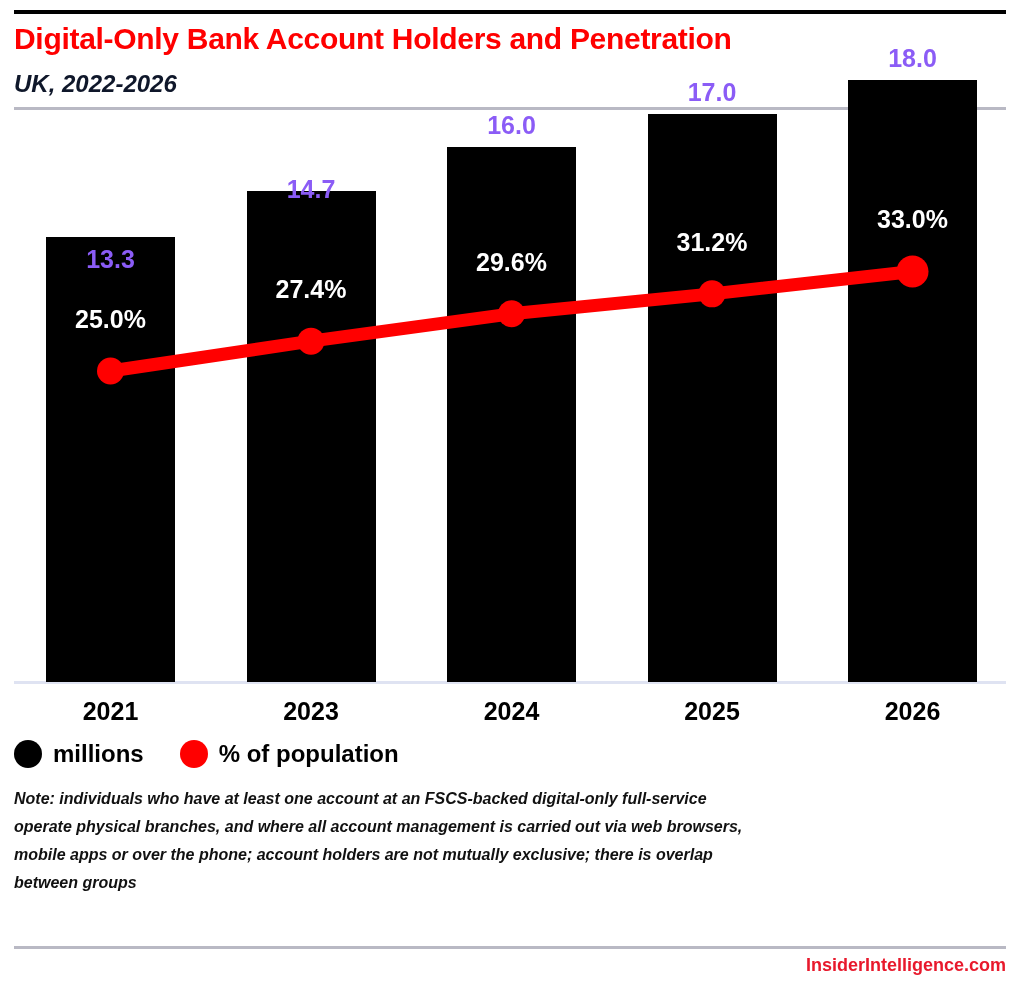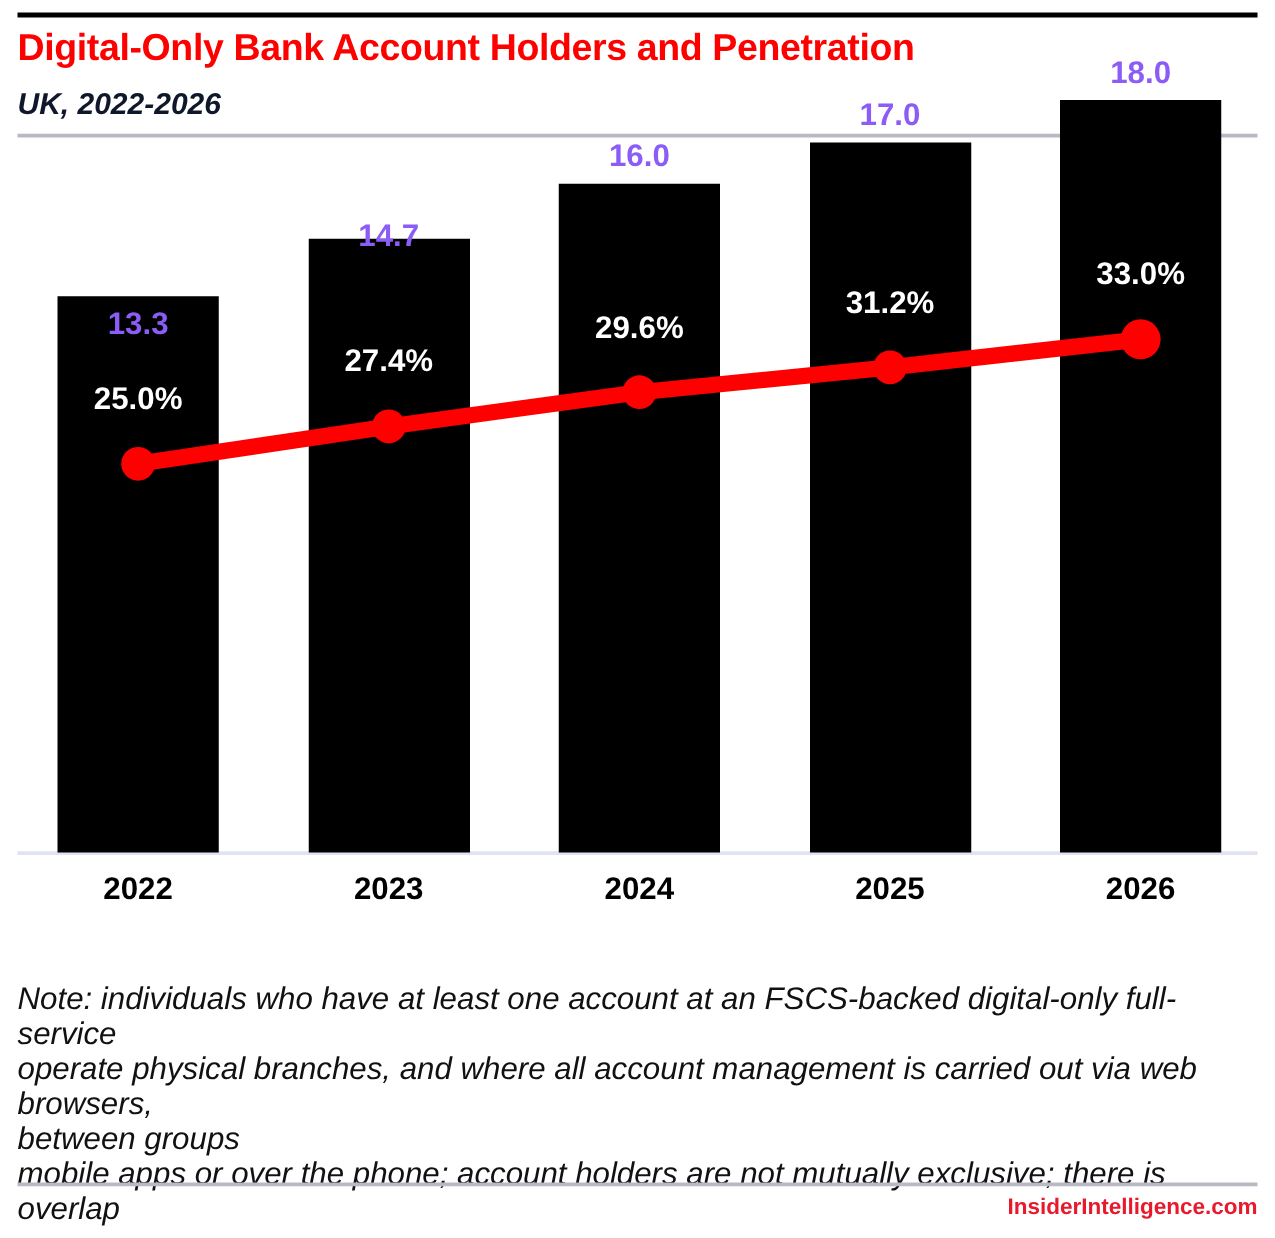--- a/index.html
+++ b/index.html
@@ -142,23 +142,23 @@
     color: #000000;
     white-space: nowrap;
   }
 
   
   .note {
     position: absolute;
     left: 14px;
     top: 785px;
     width: 980px;
-    font-size: 25px;
+    font-size: 16px;
     font-style: italic;
-    font-weight: normal;
+    font-weight: bold;
     line-height: 28px;
     color: #111111;
   }
   .note p { margin: 0; }
   .source {
     position: absolute;
     left: 14px;
     top: 921px;
     font-size: 19.5px;
     font-style: italic;
@@ -222,33 +222,43 @@
         <circle cx="912.5" cy="271.47999999999996" r="16" fill="#FF0000"></circle>
       </svg>
     <div id="pct-layer">
         <div class="pct-label" style="left: 10.25px; width: 200.5px; top: 305px;">25.0%</div>
         <div class="pct-label" style="left: 210.75px; width: 200.5px; top: 275.144px;">27.4%</div>
         <div class="pct-label" style="left: 411.25px; width: 200.5px; top: 247.776px;">29.6%</div>
         <div class="pct-label" style="left: 611.75px; width: 200.5px; top: 227.872px;">31.2%</div>
         <div class="pct-label" style="left: 812.25px; width: 200.5px; top: 205.48px;">33.0%</div>
       </div>
     <div id="xtick-layer">
-        <div class="xtick" style="left: 10.25px; width: 200.5px;">2022</div>
+        <div class="xtick" style="left: 10.25px; width: 200.5px;">2021</div>
         <div class="xtick" style="left: 210.75px; width: 200.5px;">2023</div>
         <div class="xtick" style="left: 411.25px; width: 200.5px;">2024</div>
         <div class="xtick" style="left: 611.75px; width: 200.5px;">2025</div>
         <div class="xtick" style="left: 812.25px; width: 200.5px;">2026</div>
       </div>
   </div>
 
+  <div class="legend" id="legend">
+      <div class="legend-item">
+        <span class="legend-dot" style="background: rgb(0, 0, 0);"></span>
+        <span class="legend-text">millions</span>
+      </div>
+      <div class="legend-item">
+        <span class="legend-dot" style="background: rgb(255, 0, 0);"></span>
+        <span class="legend-text">% of population</span>
+      </div>
+    </div>
 
   <div class="note">
     <p>Note: individuals who have at least one account at an FSCS-backed digital-only full-service</p>
     <p>operate physical branches, and where all account management is carried out via web browsers,</p>
+    <p>mobile apps or over the phone; account holders are not mutually exclusive; there is overlap</p>
     <p>between groups</p>
-    <p>mobile apps or over the phone; account holders are not mutually exclusive; there is overlap</p>
   </div>
 
 
   <div class="footer-rule"></div>
   <div class="footer-brand">InsiderIntelligence.com</div>
 
 </div>
 
 </body></html>

